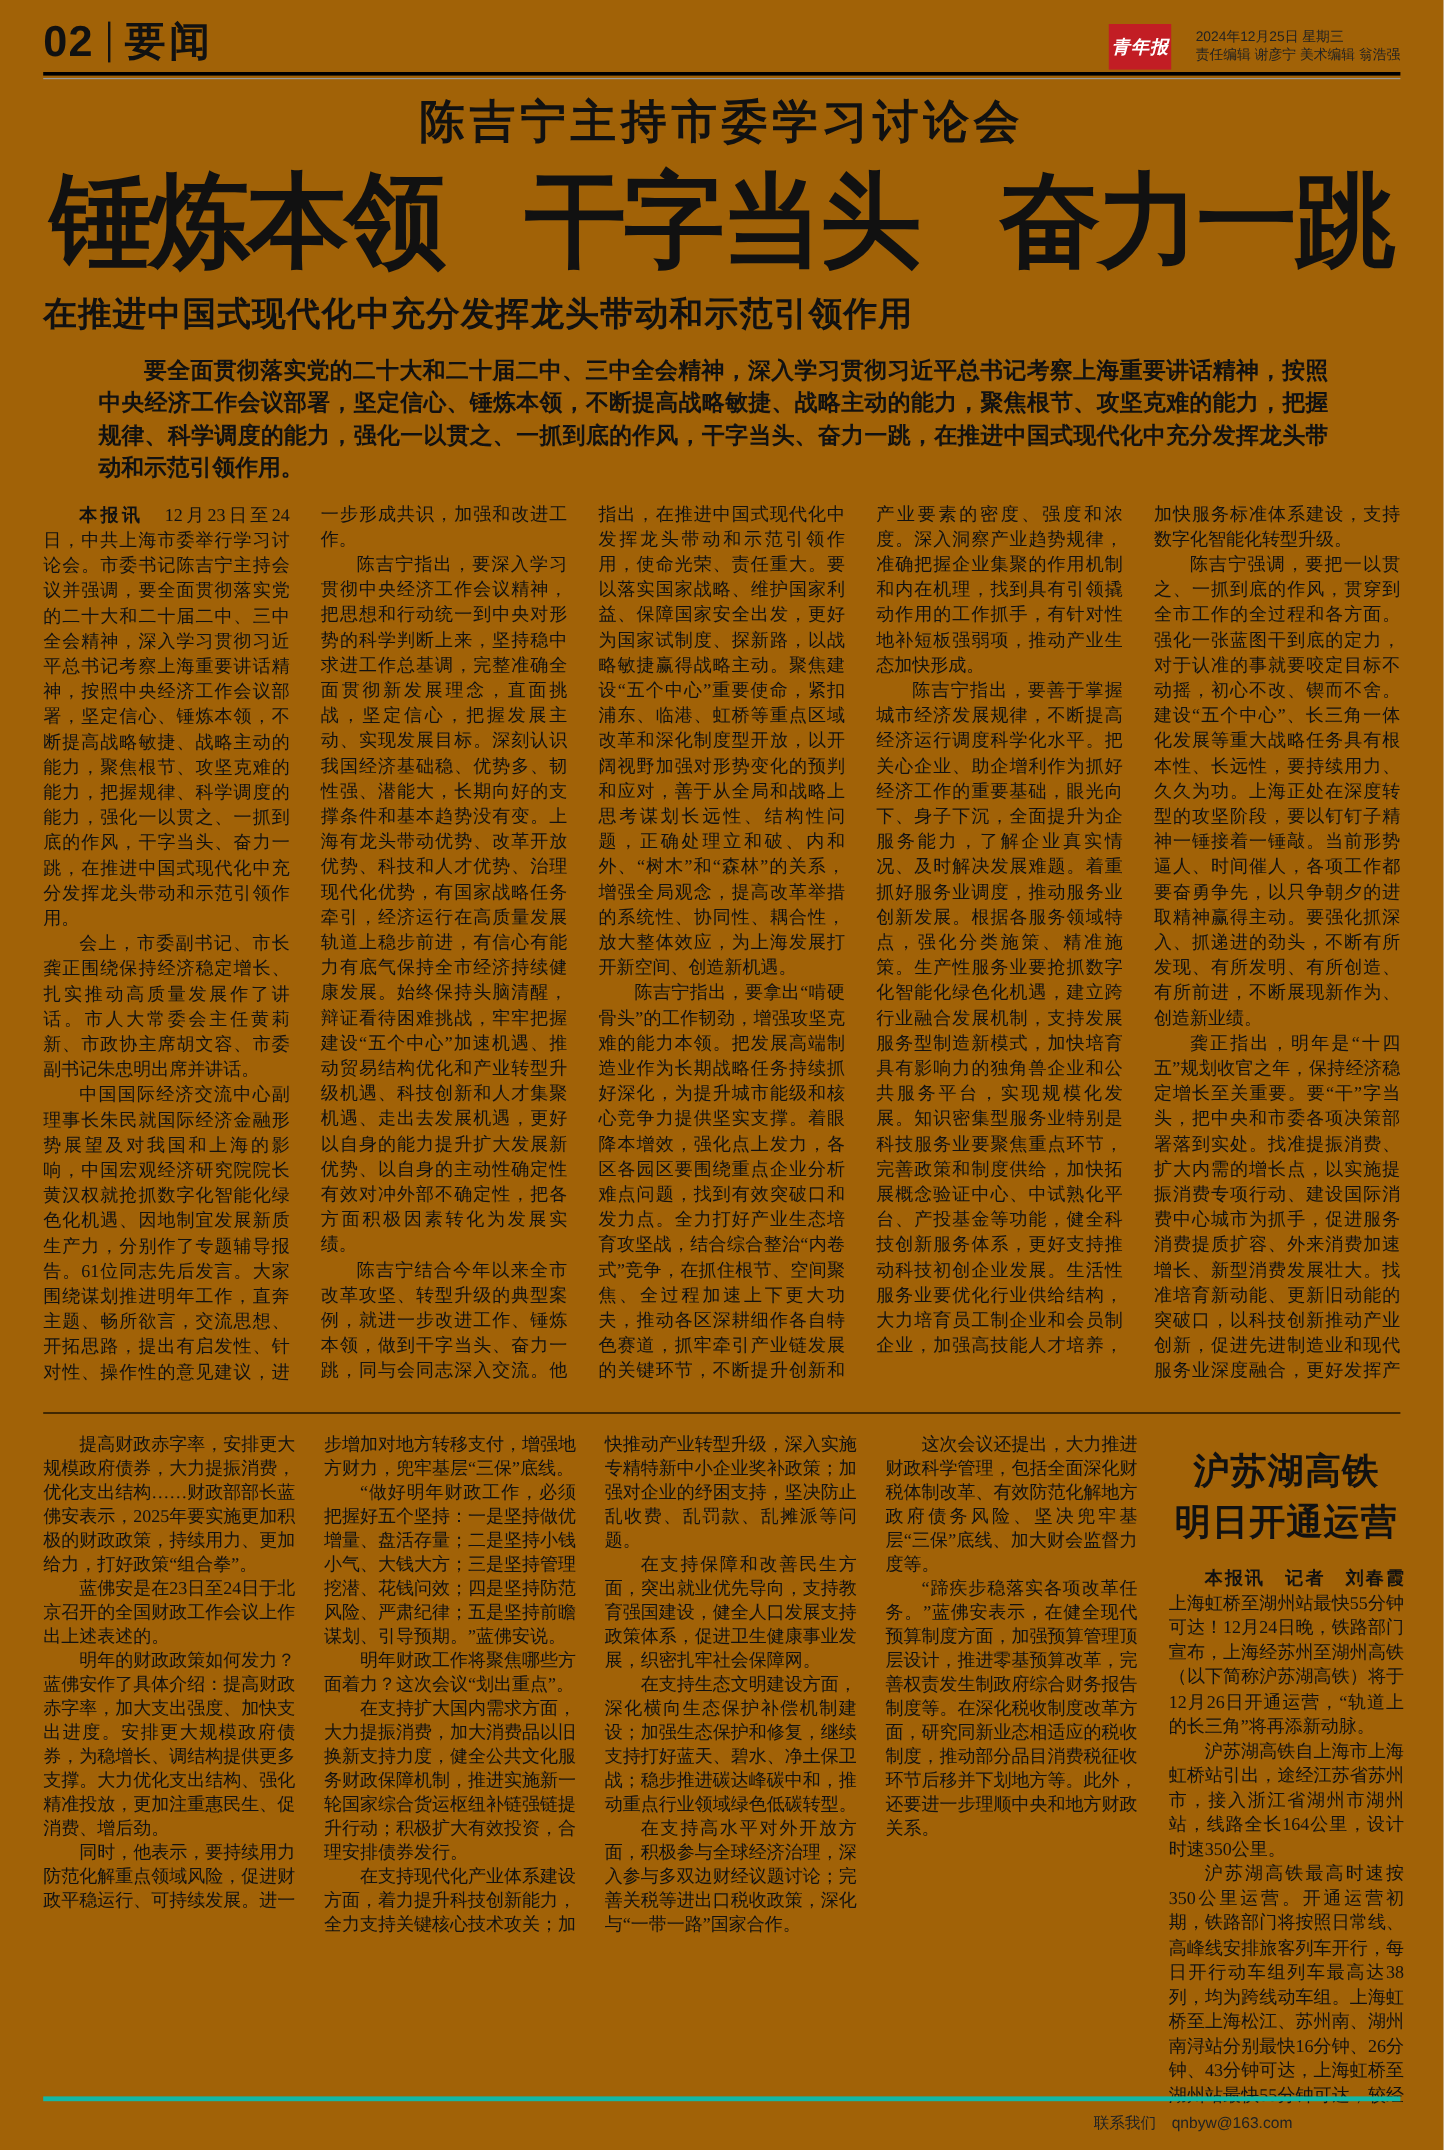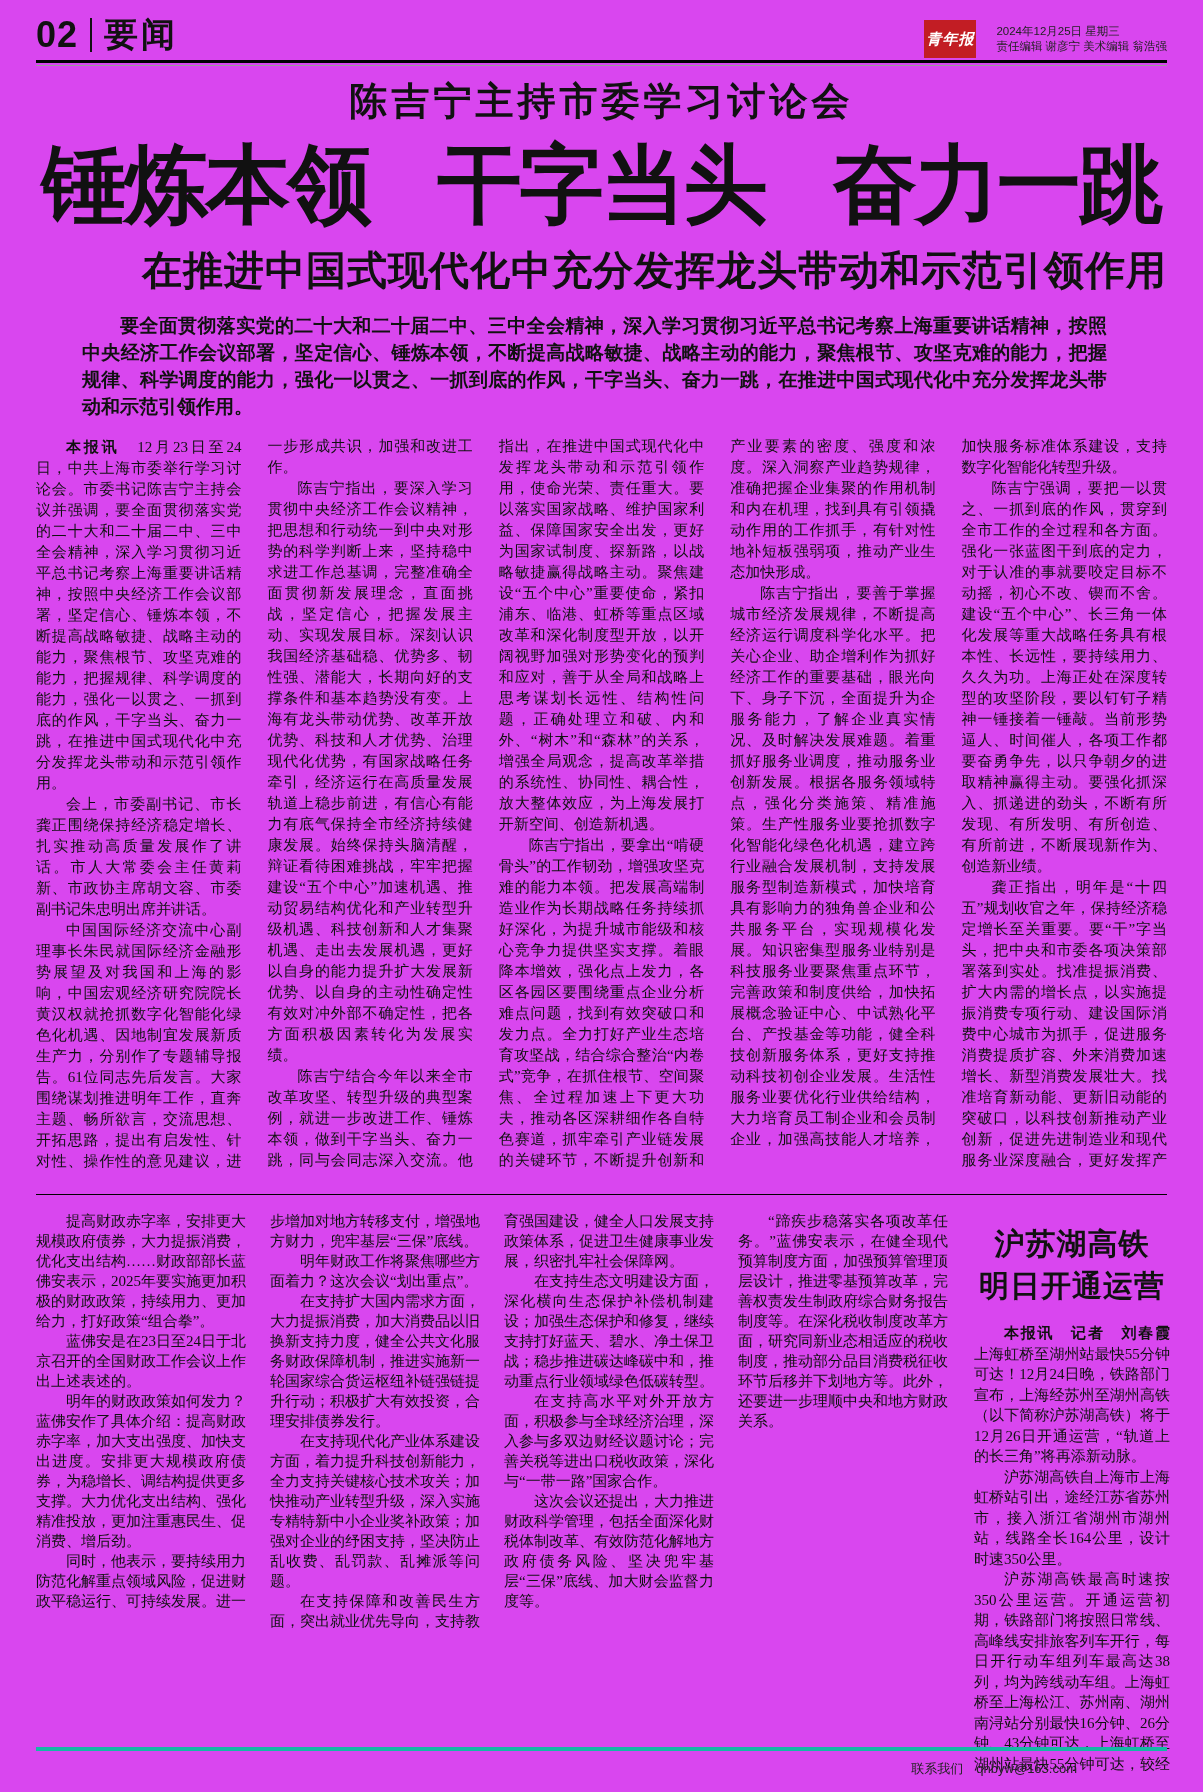--- a/index.html
+++ b/index.html
@@ -1,16 +1,16 @@
 <!DOCTYPE html>
 <html><head>
 <meta charset="utf-8">
 <style>
   html,body{margin:0;padding:0;background:#e8e8e8;}
-  .page{position:relative;width:1203px;height:1792px;background:#d946ef;margin:0 auto;
+  .page{position:relative;width:1203px;height:1792px;background:#a16207;margin:0 auto;
         font-family:"Liberation Serif","DejaVu Serif",serif;color:#111;overflow:hidden;box-sizing:border-box;}
   .inner{padding:0 36px;box-sizing:border-box;}
 
   
   .hdr{display:flex;align-items:flex-end;justify-content:space-between;height:50px;padding:8px 36px 2px 36px;}
   .hdr-left{display:flex;align-items:center;gap:12px;font-family:"Liberation Sans","DejaVu Sans",sans-serif;}
   .pagenum{font-size:36px;font-weight:700;letter-spacing:1px;}
   .hdr-divider{width:2px;height:34px;background:#111;}
   .section-title{font-size:34px;font-weight:700;letter-spacing:3px;}
   .hdr-right{display:flex;align-items:center;gap:20px;}
@@ -19,22 +19,22 @@
   .hdr-meta{font-family:"Liberation Sans","DejaVu Sans",sans-serif;font-size:11.5px;line-height:15px;color:#222;}
   .hdr-rule{height:3px;background:#000;margin:0 0 2px 0;}
   .hdr-rule2{height:1px;background:#9a9a9a;}
 
   
   .kicker{text-align:center;font-family:"Liberation Sans","DejaVu Sans",sans-serif;
           font-size:38px;font-weight:600;letter-spacing:4px;margin-top:10px;}
   .headline{display:flex;justify-content:space-between;align-items:center;padding:0 6px;margin-top:8px;
             font-family:"Liberation Sans","DejaVu Sans",sans-serif;font-weight:900;font-size:84px;line-height:98px;
             letter-spacing:-2px;transform:scaleY(1.02);white-space:nowrap;}
-  .subhead{text-align:right;font-family:Liberation Mono, monospace;
-           font-size:40px;font-weight:700;letter-spacing:1px;margin-top:10px;}
+  .subhead{text-align:left;font-family:Liberation Mono, monospace;
+           font-size:28px;font-weight:700;letter-spacing:1px;margin-top:10px;}
   .intro{margin:16px 60px 14px 46px;font-family:Liberation Mono, monospace;
          font-size:19px;line-height:27px;font-weight:700;text-align:justify;text-indent:2em;}
   .lead-cols{height:748px;column-count:5;column-gap:26px;column-fill:auto;
              font-size:15px;line-height:21px;text-align:justify;overflow:hidden;}
   .lead-cols p,.fin-cols p,.rail-body p{margin:0;text-indent:2em;}
   .dateline{font-weight:700;font-family:"Liberation Sans","DejaVu Sans",sans-serif;}
 
   
   .sep{height:1px;background:#000;margin:10px 0 0 0;}
 
@@ -111,20 +111,21 @@
     </div>
 
   <div class="inner bottom">
     <div class="finance">
       <div class="fin-cols">
 
       <p>提高财政赤字率，安排更大规模政府债券，大力提振消费，优化支出结构……财政部部长蓝佛安表示，2025年要实施更加积极的财政政策，持续用力、更加给力，打好政策“组合拳”。</p>
           <p>蓝佛安是在23日至24日于北京召开的全国财政工作会议上作出上述表述的。</p>
           <p>明年的财政政策如何发力？蓝佛安作了具体介绍：提高财政赤字率，加大支出强度、加快支出进度。安排更大规模政府债券，为稳增长、调结构提供更多支撑。大力优化支出结构、强化精准投放，更加注重惠民生、促消费、增后劲。</p>
           <p>同时，他表示，要持续用力防范化解重点领域风险，促进财政平稳运行、可持续发展。进一步增加对地方转移支付，增强地方财力，兜牢基层“三保”底线。</p>
+          <p>“做好明年财政工作，必须把握好五个坚持：一是坚持做优增量、盘活存量；二是坚持小钱小气、大钱大方；三是坚持管理挖潜、花钱问效；四是坚持防范风险、严肃纪律；五是坚持前瞻谋划、引导预期。”蓝佛安说。</p>
           <p>明年财政工作将聚焦哪些方面着力？这次会议“划出重点”。</p>
           <p>在支持扩大国内需求方面，大力提振消费，加大消费品以旧换新支持力度，健全公共文化服务财政保障机制，推进实施新一轮国家综合货运枢纽补链强链提升行动；积极扩大有效投资，合理安排债券发行。</p>
           <p>在支持现代化产业体系建设方面，着力提升科技创新能力，全力支持关键核心技术攻关；加快推动产业转型升级，深入实施专精特新中小企业奖补政策；加强对企业的纾困支持，坚决防止乱收费、乱罚款、乱摊派等问题。</p>
           <p>在支持保障和改善民生方面，突出就业优先导向，支持教育强国建设，健全人口发展支持政策体系，促进卫生健康事业发展，织密扎牢社会保障网。</p>
           <p>在支持生态文明建设方面，深化横向生态保护补偿机制建设；加强生态保护和修复，继续支持打好蓝天、碧水、净土保卫战；稳步推进碳达峰碳中和，推动重点行业领域绿色低碳转型。</p>
           <p>在支持高水平对外开放方面，积极参与全球经济治理，深入参与多双边财经议题讨论；完善关税等进出口税收政策，深化与“一带一路”国家合作。</p>
           <p>这次会议还提出，大力推进财政科学管理，包括全面深化财税体制改革、有效防范化解地方政府债务风险、坚决兜牢基层“三保”底线、加大财会监督力度等。</p>
           <p>“蹄疾步稳落实各项改革任务。”蓝佛安表示，在健全现代预算制度方面，加强预算管理顶层设计，推进零基预算改革，完善权责发生制政府综合财务报告制度等。在深化税收制度改革方面，研究同新业态相适应的税收制度，推动部分品目消费税征收环节后移并下划地方等。此外，还要进一步理顺中央和地方财政关系。</p>
         </div>
     </div>

